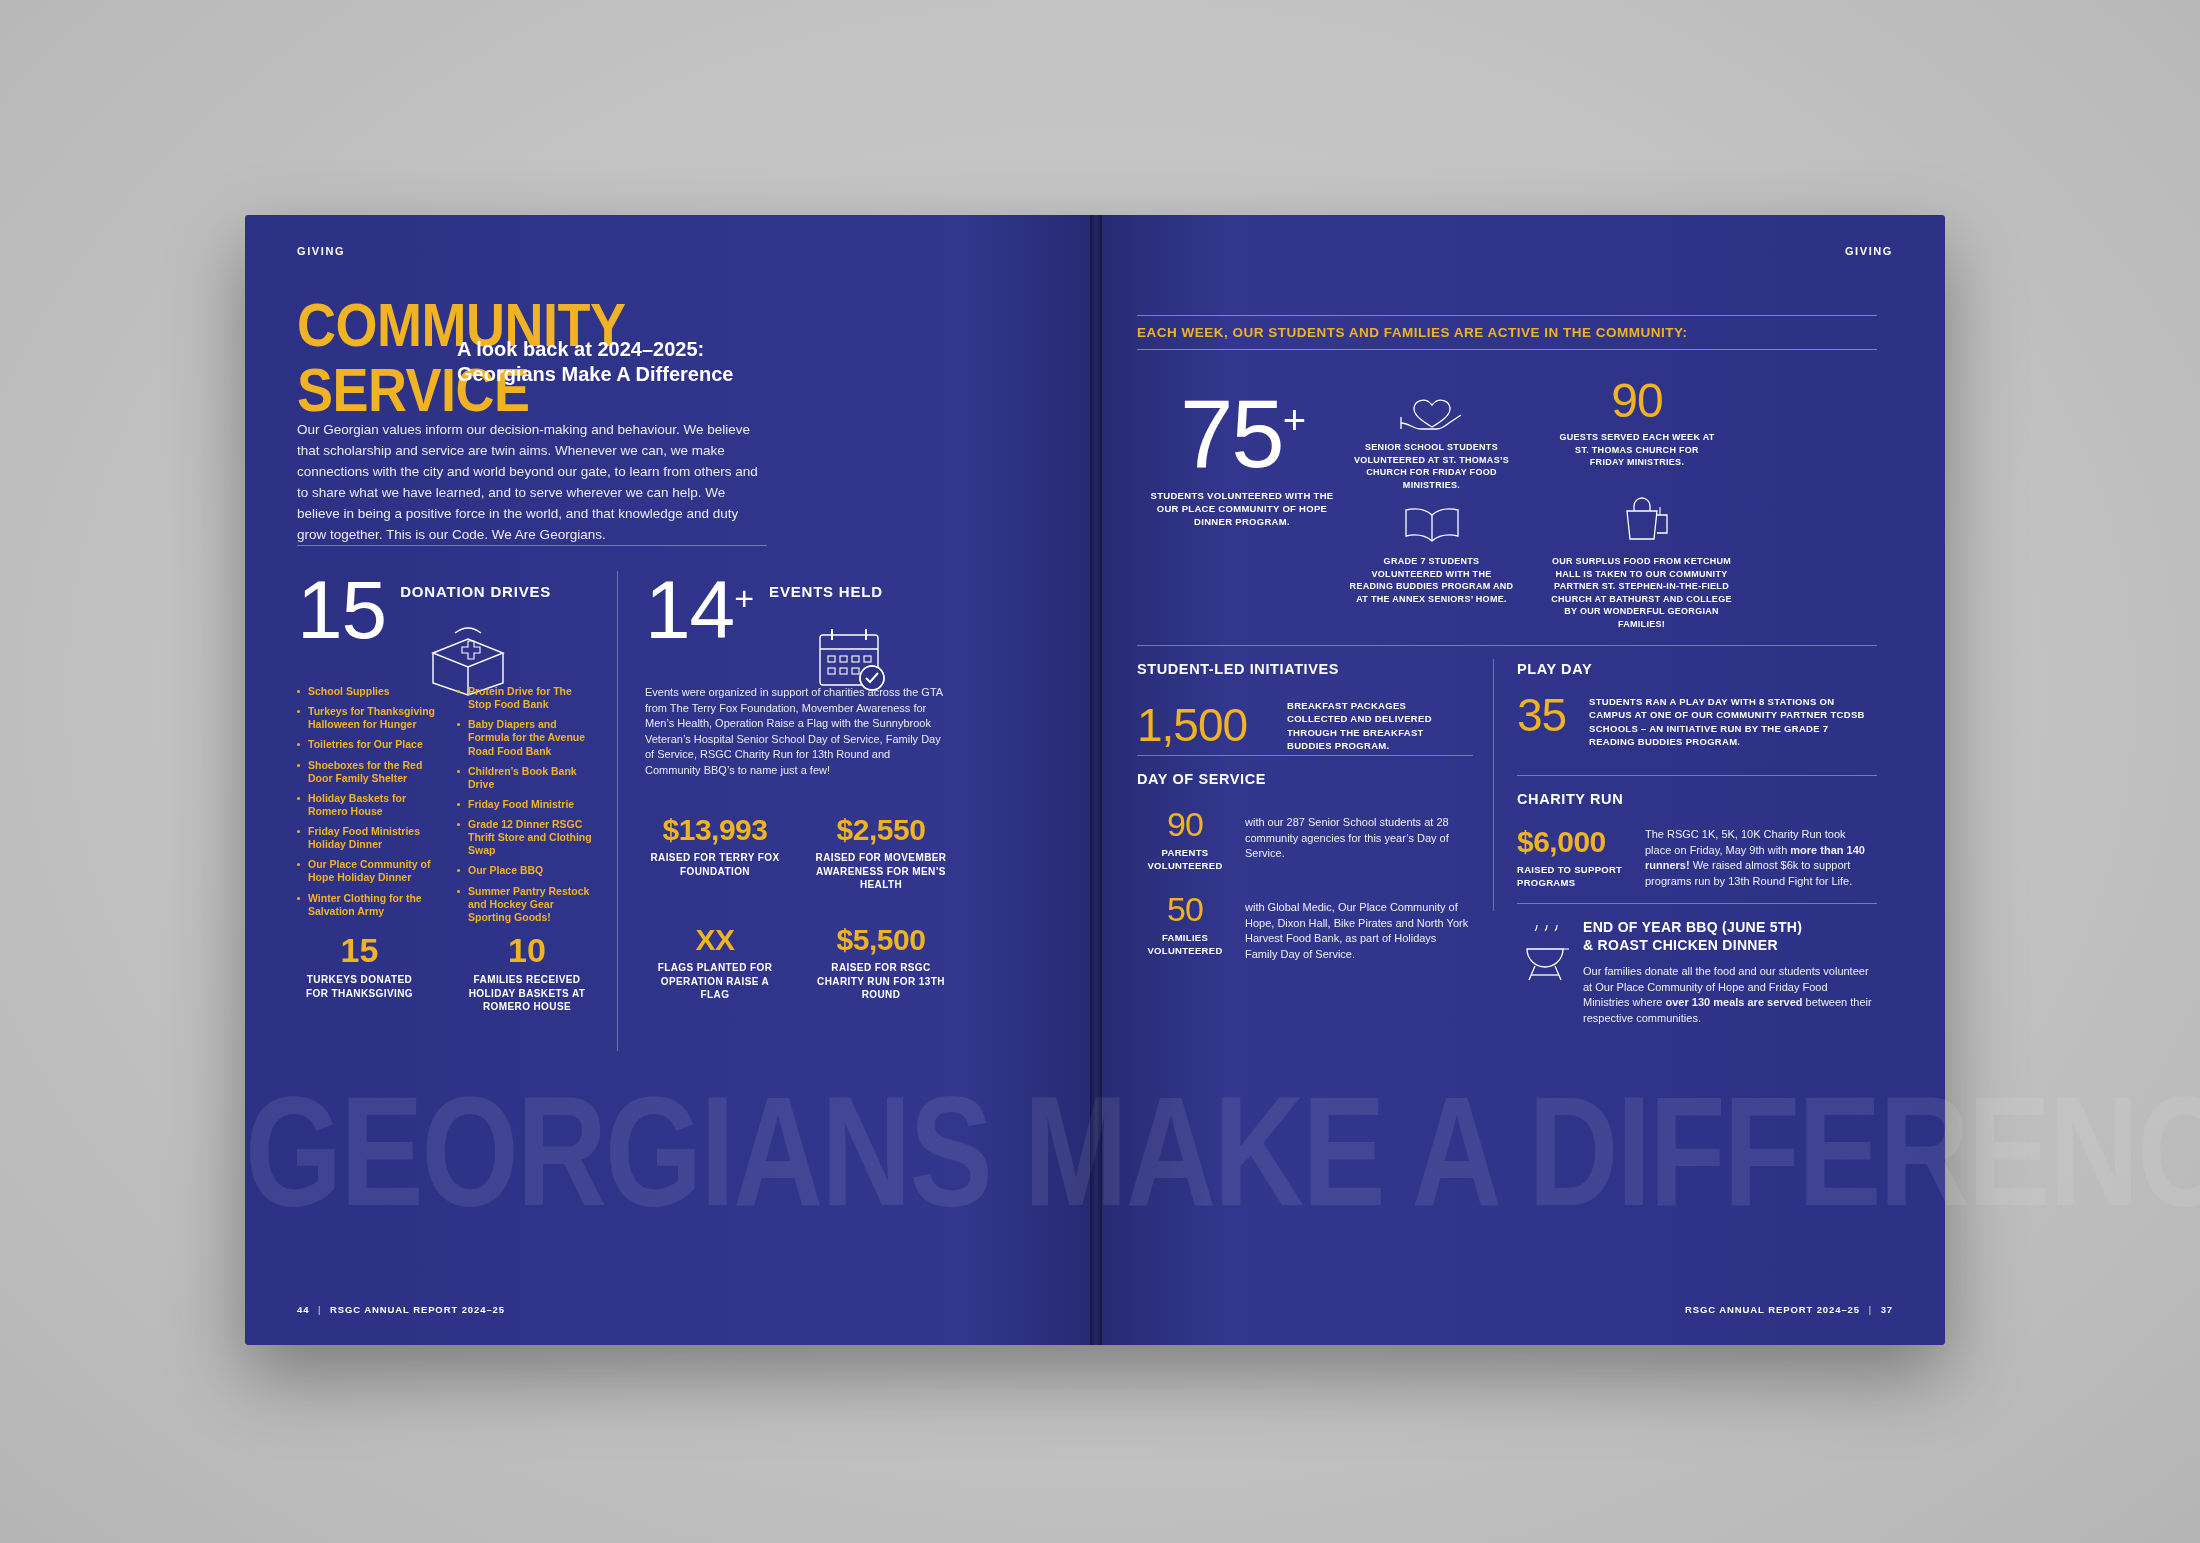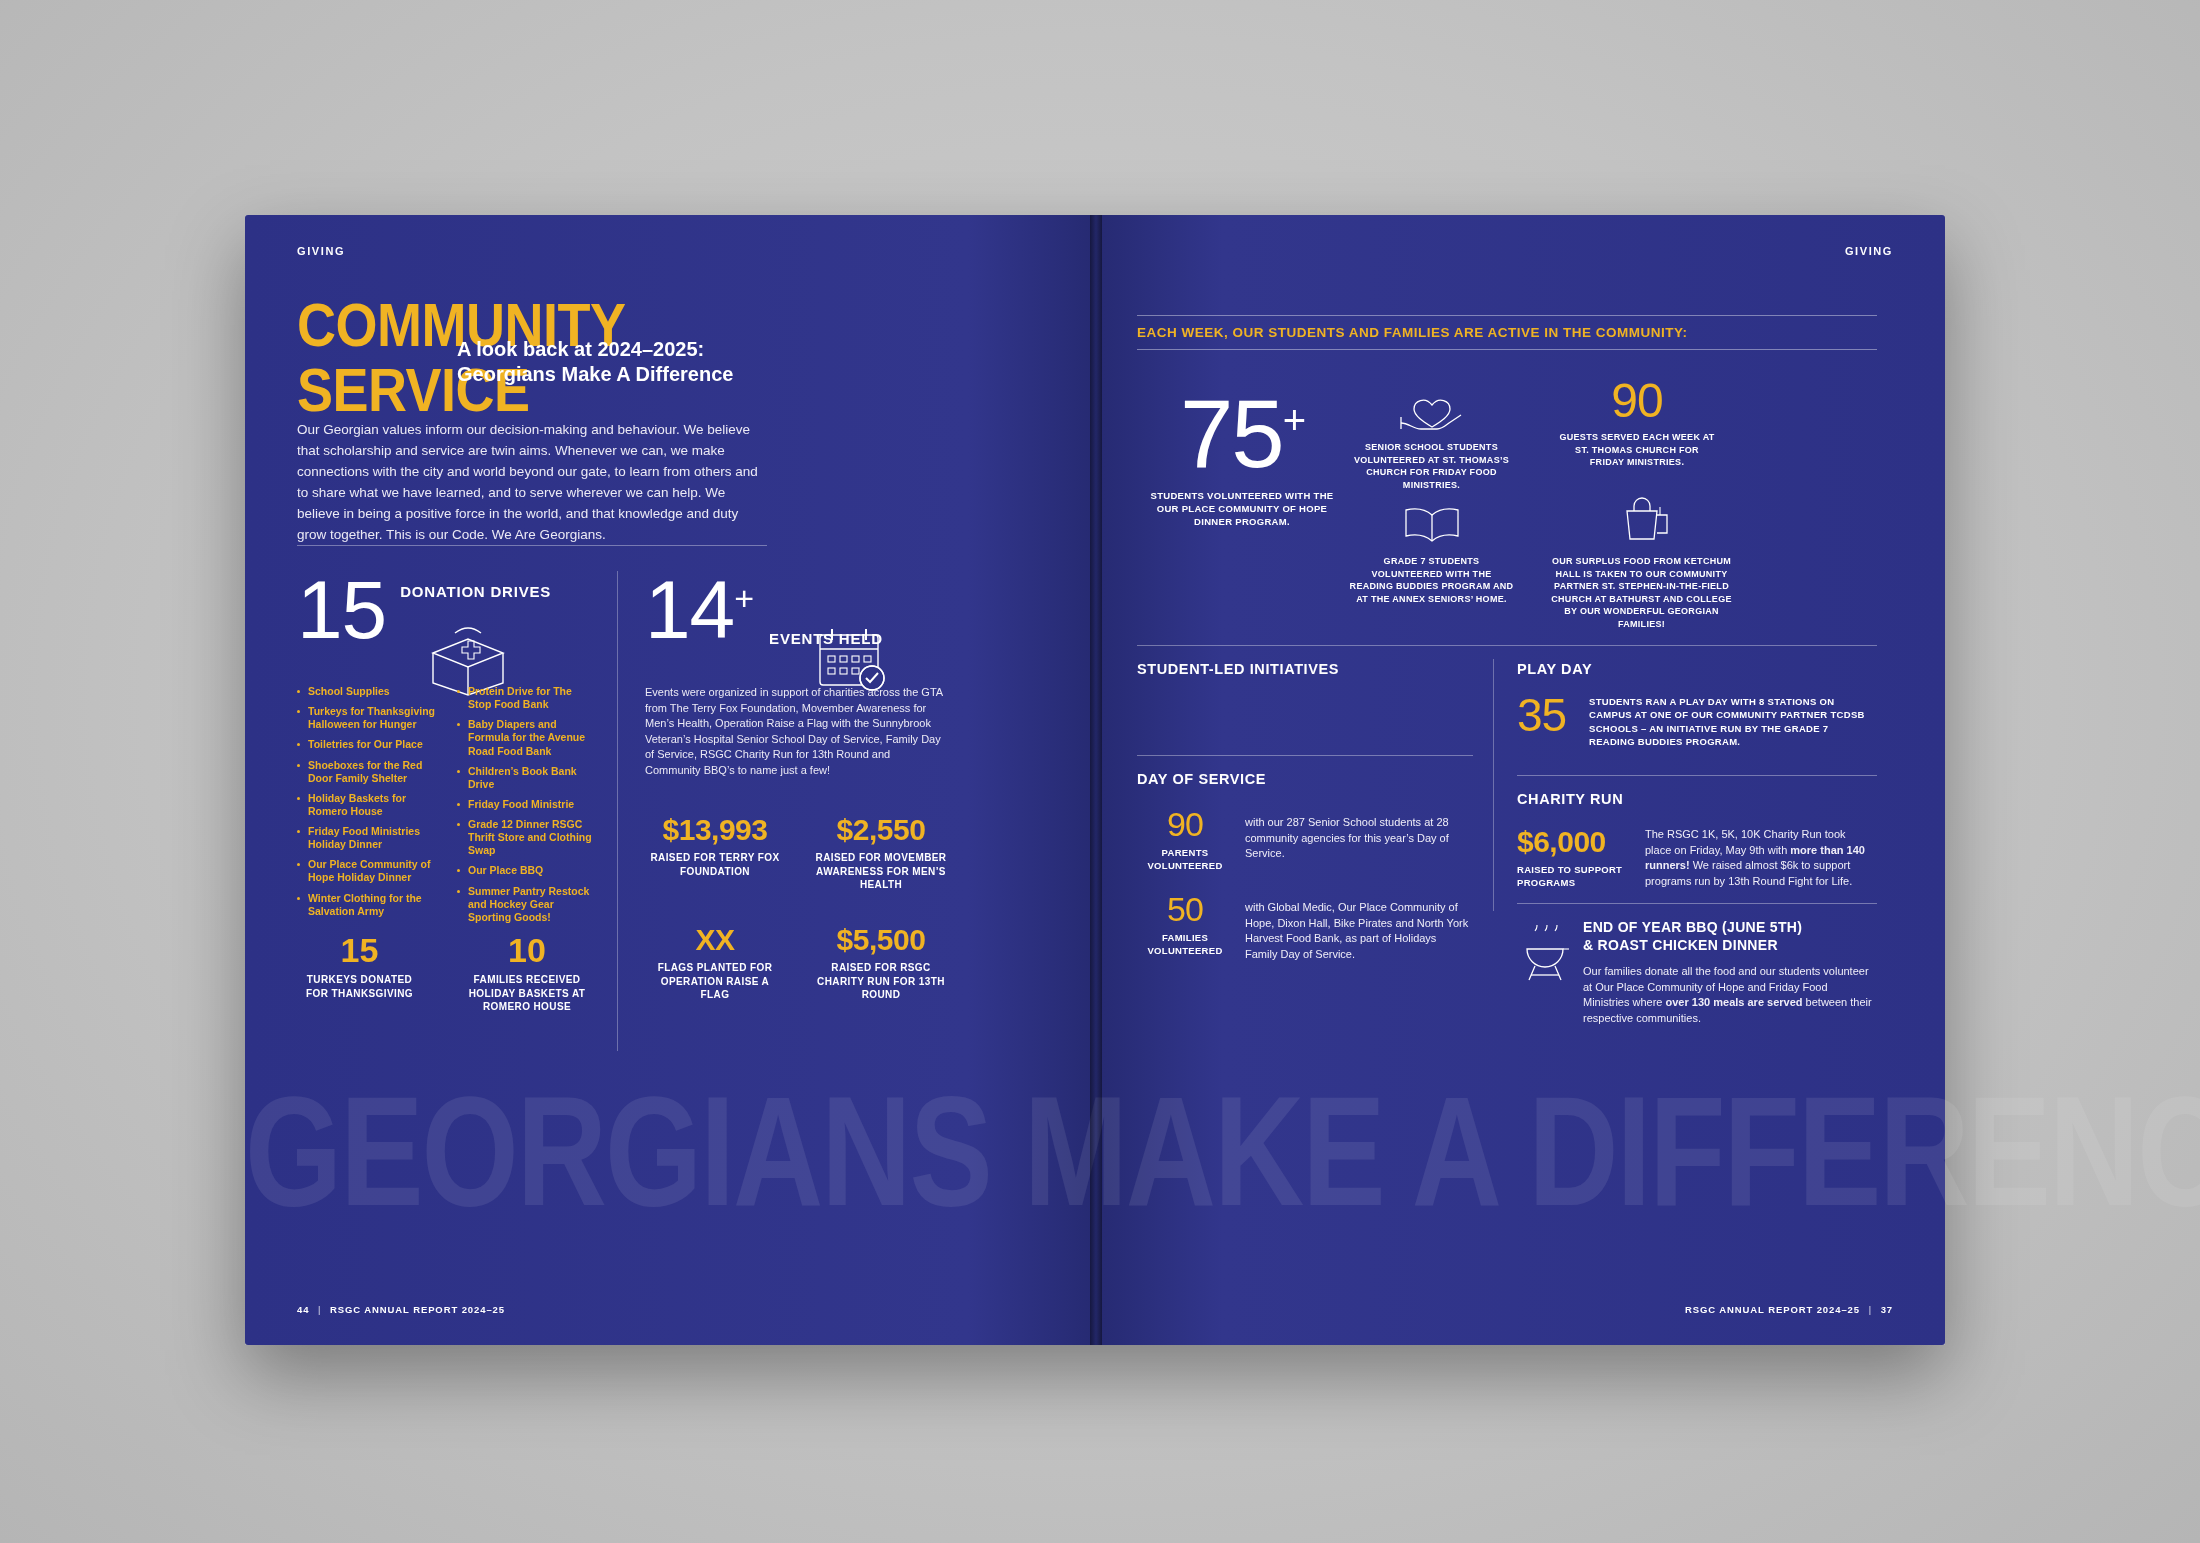--- a/index.html
+++ b/index.html
@@ -218,21 +218,21 @@
       </div>
       <div style="width:130px;text-align:center;">
         <div class="statnum">10</div>
         <div class="statcap">FAMILIES RECEIVED HOLIDAY BASKETS AT ROMERO HOUSE</div>
       </div>
     </div>
 
     <div class="vr" style="left:372px;top:356px;height:480px;"></div>
 
     <div style="position:absolute;left:400px;top:358px;width:300px;">
-      <div style="display:flex;align-items:flex-end;">
+      <div style="display:flex;align-items:flex-start;">
         <div class="bignum" style="font-size:82px;"><span>14</span><sup style="font-size:34px;vertical-align:super;line-height:0;">+</sup></div>
         <div class="sectlabel" style="margin-left:16px;margin-top:10px;">EVENTS HELD</div>
       </div>
       <div style="position:absolute;left:170px;top:52px;">
         <svg width="76" height="72" viewBox="0 0 76 72" fill="none" stroke="#ffffff" stroke-width="1.4">
           <rect x="5" y="10" width="58" height="50" rx="3"></rect>
           <path d="M5 24 H63"></path>
           <path d="M17 4 V15 M51 4 V15" stroke-width="2"></path>
           <g stroke-width="1.1">
             <rect x="13" y="31" width="7" height="6"></rect>
@@ -330,20 +330,24 @@
           </svg>
         </div>
         <div class="cap mini" style="margin-top:12px;text-align:center;">OUR SURPLUS FOOD FROM KETCHUM HALL IS TAKEN TO OUR COMMUNITY PARTNER ST. STEPHEN-IN-THE-FIELD CHURCH AT BATHURST AND COLLEGE BY OUR WONDERFUL GEORGIAN FAMILIES!</div>
       </div>
     </div>
 
     <div class="hr" style="left:42px;top:430px;width:740px;"></div>
 
     <div style="position:absolute;left:42px;top:446px;width:330px;">
       <div class="subhead">STUDENT-LED INITIATIVES</div>
+      <div style="display:flex;align-items:center;margin-top:22px;">
+        <div class="bignum y" style="font-size:46px;width:150px;">1,500</div>
+        <div class="cap" style="width:175px;">BREAKFAST PACKAGES COLLECTED AND DELIVERED THROUGH THE BREAKFAST BUDDIES PROGRAM.</div>
+      </div>
     </div>
 
     <div class="vr" style="left:398px;top:444px;height:252px;"></div>
 
     <div style="position:absolute;left:422px;top:446px;width:360px;">
       <div class="subhead">PLAY DAY</div>
       <div style="display:flex;align-items:flex-start;margin-top:18px;">
         <div class="bignum y" style="font-size:46px;width:72px;">35</div>
         <div class="cap" style="width:282px;">STUDENTS RAN A PLAY DAY WITH 8 STATIONS ON CAMPUS AT ONE OF OUR COMMUNITY PARTNER TCDSB SCHOOLS – AN INITIATIVE RUN BY THE GRADE 7 READING BUDDIES PROGRAM.</div>
       </div>

